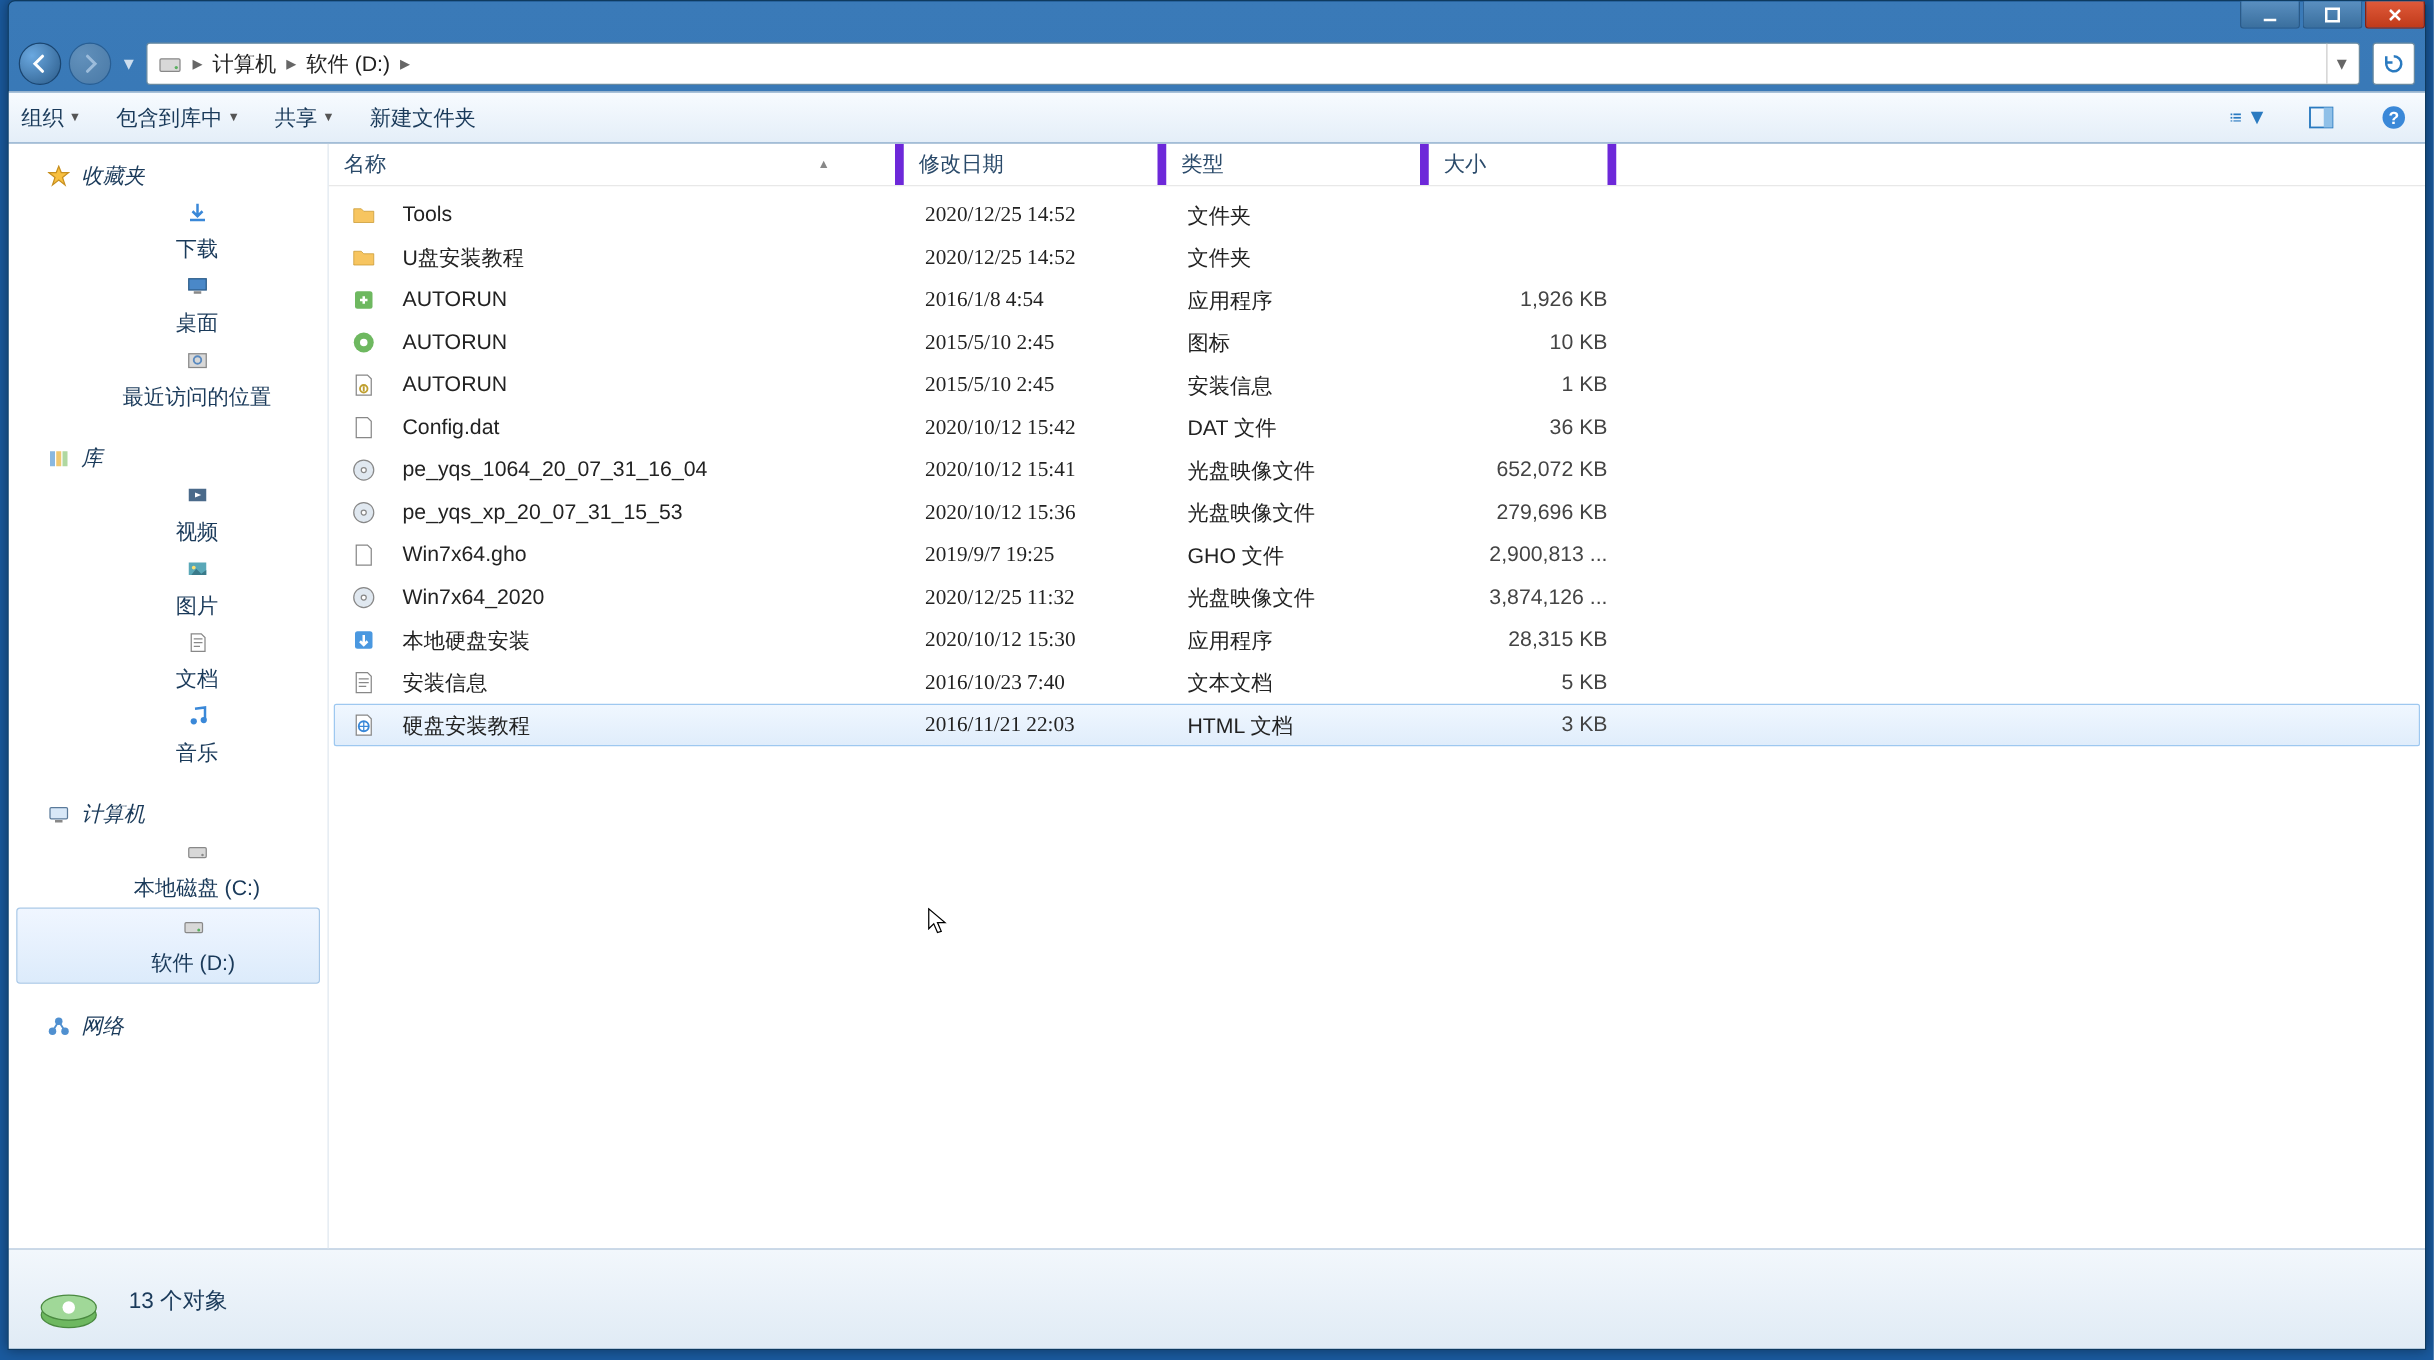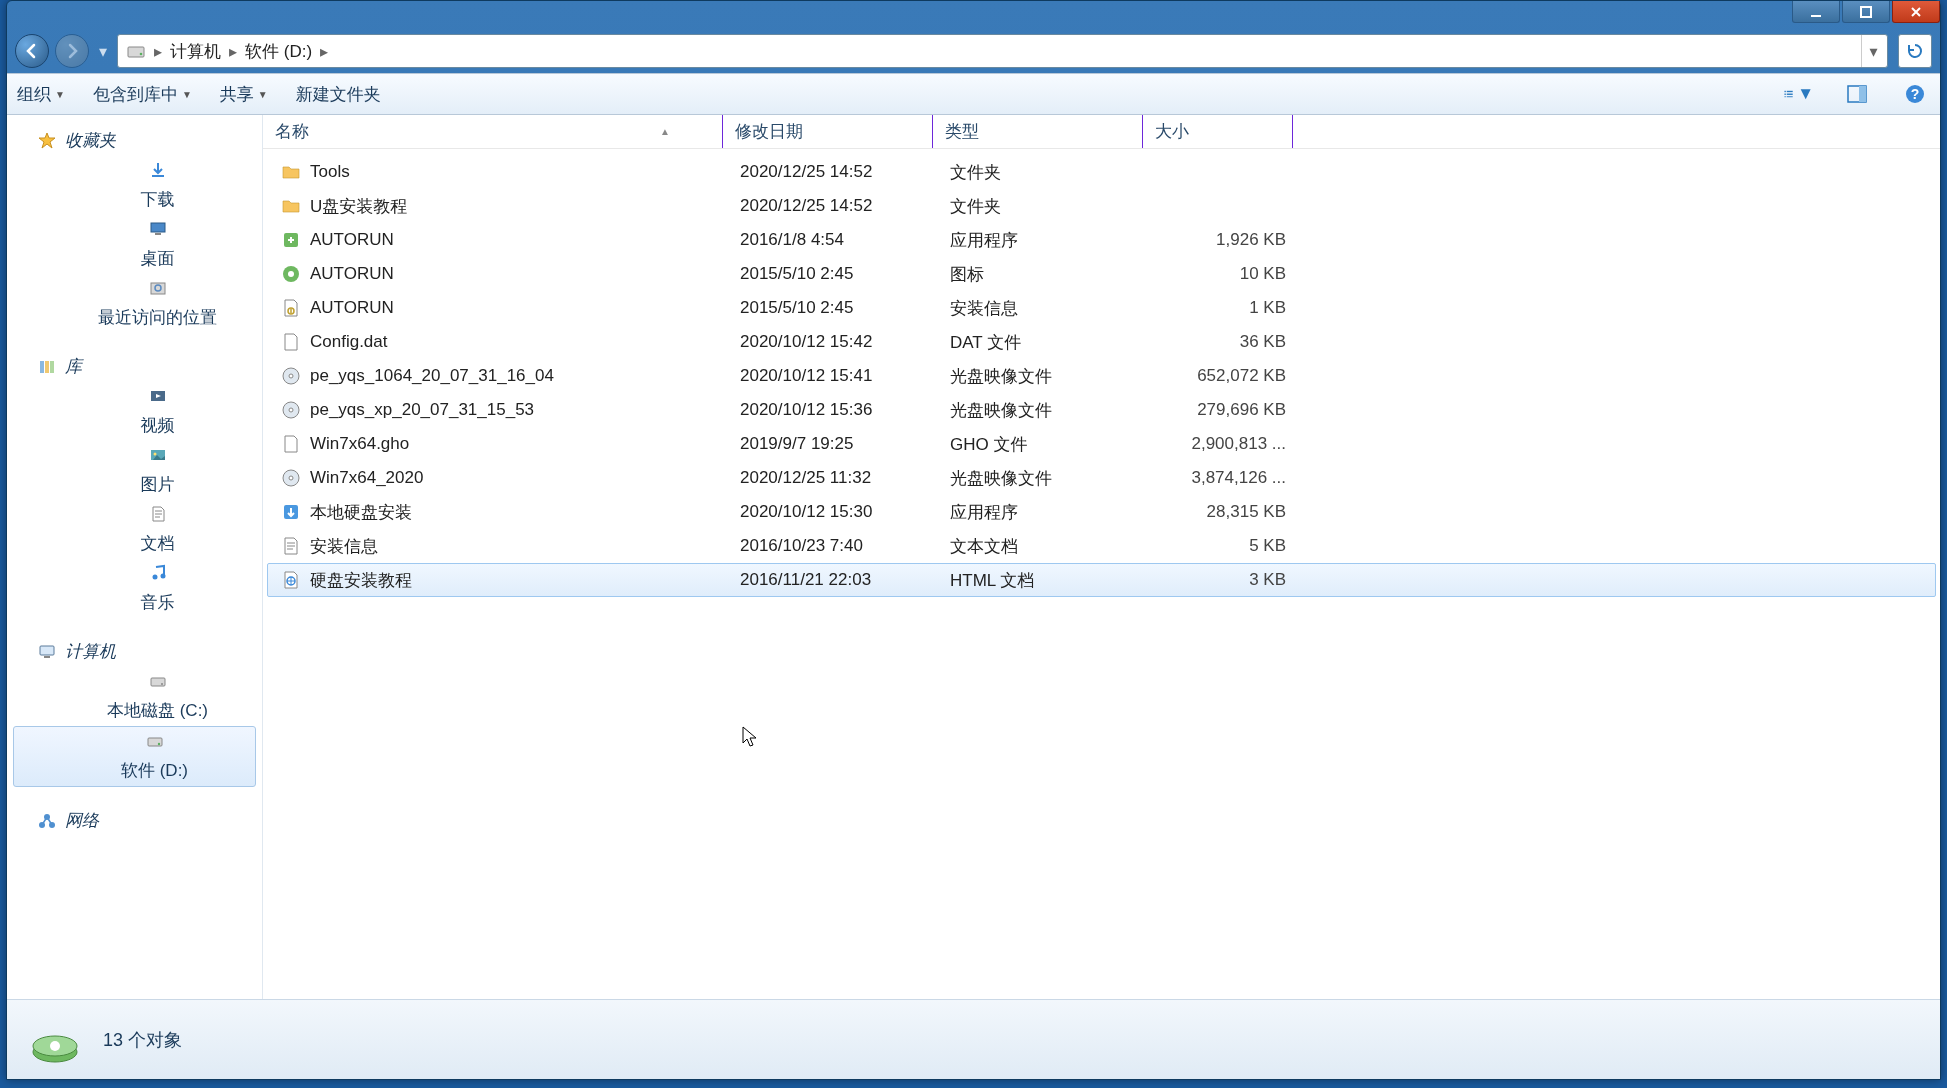--- a/index.html
+++ b/index.html
@@ -77,33 +77,33 @@
 .side-group { margin-bottom: 18px; }
 .side-head, .side-item { display: flex; align-items: center; gap: 8px; padding: 4px 10px 4px 40px; cursor: pointer; position: relative; }
 .side-head { padding-left: 30px; font-style: italic; }
 .side-item.sub { padding-left: 56px; flex-direction: column; }
 .side-item.selected { background: linear-gradient(to bottom, #f0f6ff, #dcebfb); border: 1px solid #a8c8e8; border-radius: 3px; margin: 0 6px; padding-left: 50px; }
 .side-icon { width: 20px; height: 20px; display:flex; align-items:center; justify-content:center; }
 
 
 .filepane { flex: 1; display: flex; flex-direction: column; }
 .col-headers { height: 34px; display: flex; align-items: center; border-bottom: 1px solid #e8e8e8; font-size: 17px; color: #2a4a6a; }
-.col { padding: 0 12px; border-right: 1px solid #6d28d9; height: 100%; display:flex; align-items:center;gap:39px; }
+.col { padding: 0 12px; border-right: 7px solid #6d28d9; height: 100%; display:flex; align-items:center;gap:39px; }
 .col.name { width: 460px; }
 .col.date { width: 210px; }
 .col.type { width: 210px; }
 .col.size { width: 150px; }
 .col.name .sort-ind { margin-left: auto; margin-right: 40px; color:#888; font-size:10px; }
 
 .file-rows { flex: 1; overflow: auto; padding-top: 6px; }
 .file-row { height: 34px; display: flex; align-items: center; font-size: 17px; color: #222; cursor: pointer; border: 1px solid transparent; margin: 0 4px; border-radius: 2px; }
 .file-row.selected { background: linear-gradient(to bottom, #f0f7ff, #e0edfb); border-color: #9ec8f0; }
 .file-cell { padding: 0 12px; overflow: hidden; white-space: nowrap; text-overflow: ellipsis; }
-.file-cell.name { width: 460px; display:flex; align-items:center; gap: 8px; }
-.file-cell.date { width: 210px; }
+.file-cell.name { width: 460px; display:flex; align-items:center; gap: 20px; }
+.file-cell.date { width: 210px; font-family: Liberation Serif, serif; }
 .file-cell.type { width: 210px; }
 .file-cell.size { width: 150px; text-align: right; color: #444; }
 .file-icon { width: 22px; height: 22px; display:flex; align-items:center; justify-content:center; flex-shrink:0; }
 
 
 .status-bar { height: 80px; background: linear-gradient(to bottom, #f2f7fc, #e0ebf5); border-top: 1px solid #cad8e6; display: flex; align-items: center; padding: 0 20px; gap: 20px; font-size: 18px; color: #1a3a5a; }
 .status-icon { width: 56px; height: 56px; }
 
 
 .ico-folder { fill: #f7c560; stroke: #c89830; stroke-width: 0.6; }

